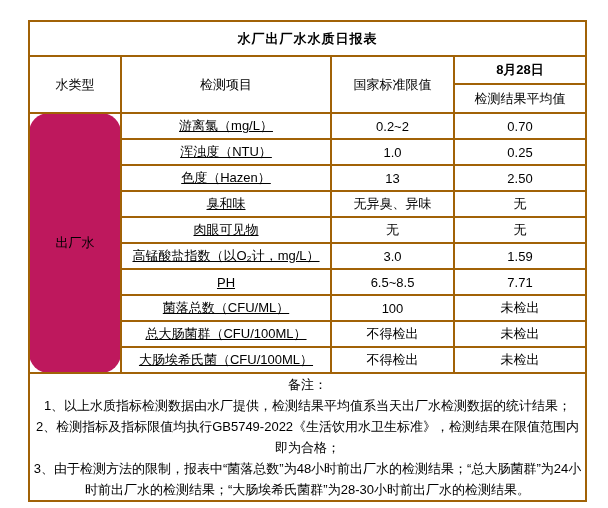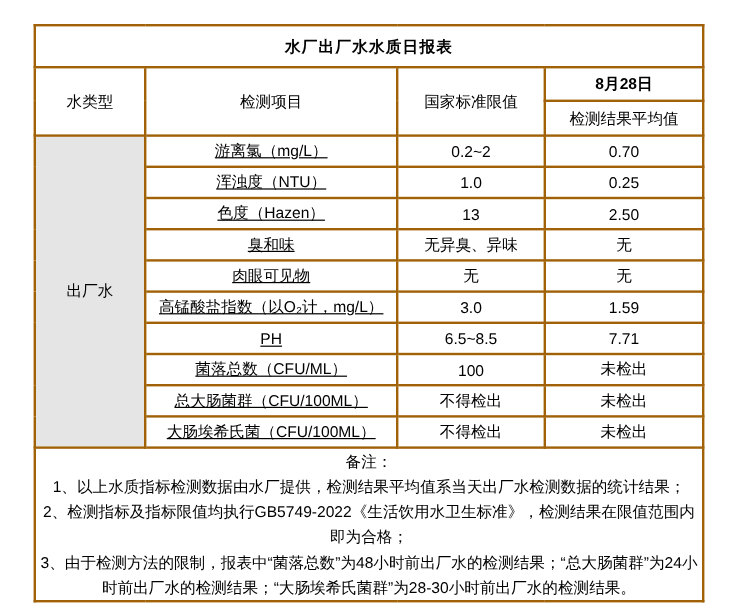--- a/index.html
+++ b/index.html
@@ -39,21 +39,22 @@
   tr.hdr-top td { height: 26px; margin-left: 16px; }
   tr.hdr-bottom td { height: 27px; margin-top: 16px; }
   td.date-cell { font-weight: bold; font-size: 15px; }
   tr.data-row td { height: 24px; }
   td.item-cell {
     text-align: left;
     padding-left: 2px;
     text-decoration: underline;
   }
   td.watertype-cell {
-    background: #e5e5e5;
+    background: #be185d;
+    border-radius: 20px;
   }
   td.notes-cell {
     text-align: left;
     vertical-align: top;
     padding: 6px 4px 0 4px;
     height: 122px;
   }
   .note-line {
     font-size: 13px;
     line-height: 21px;

